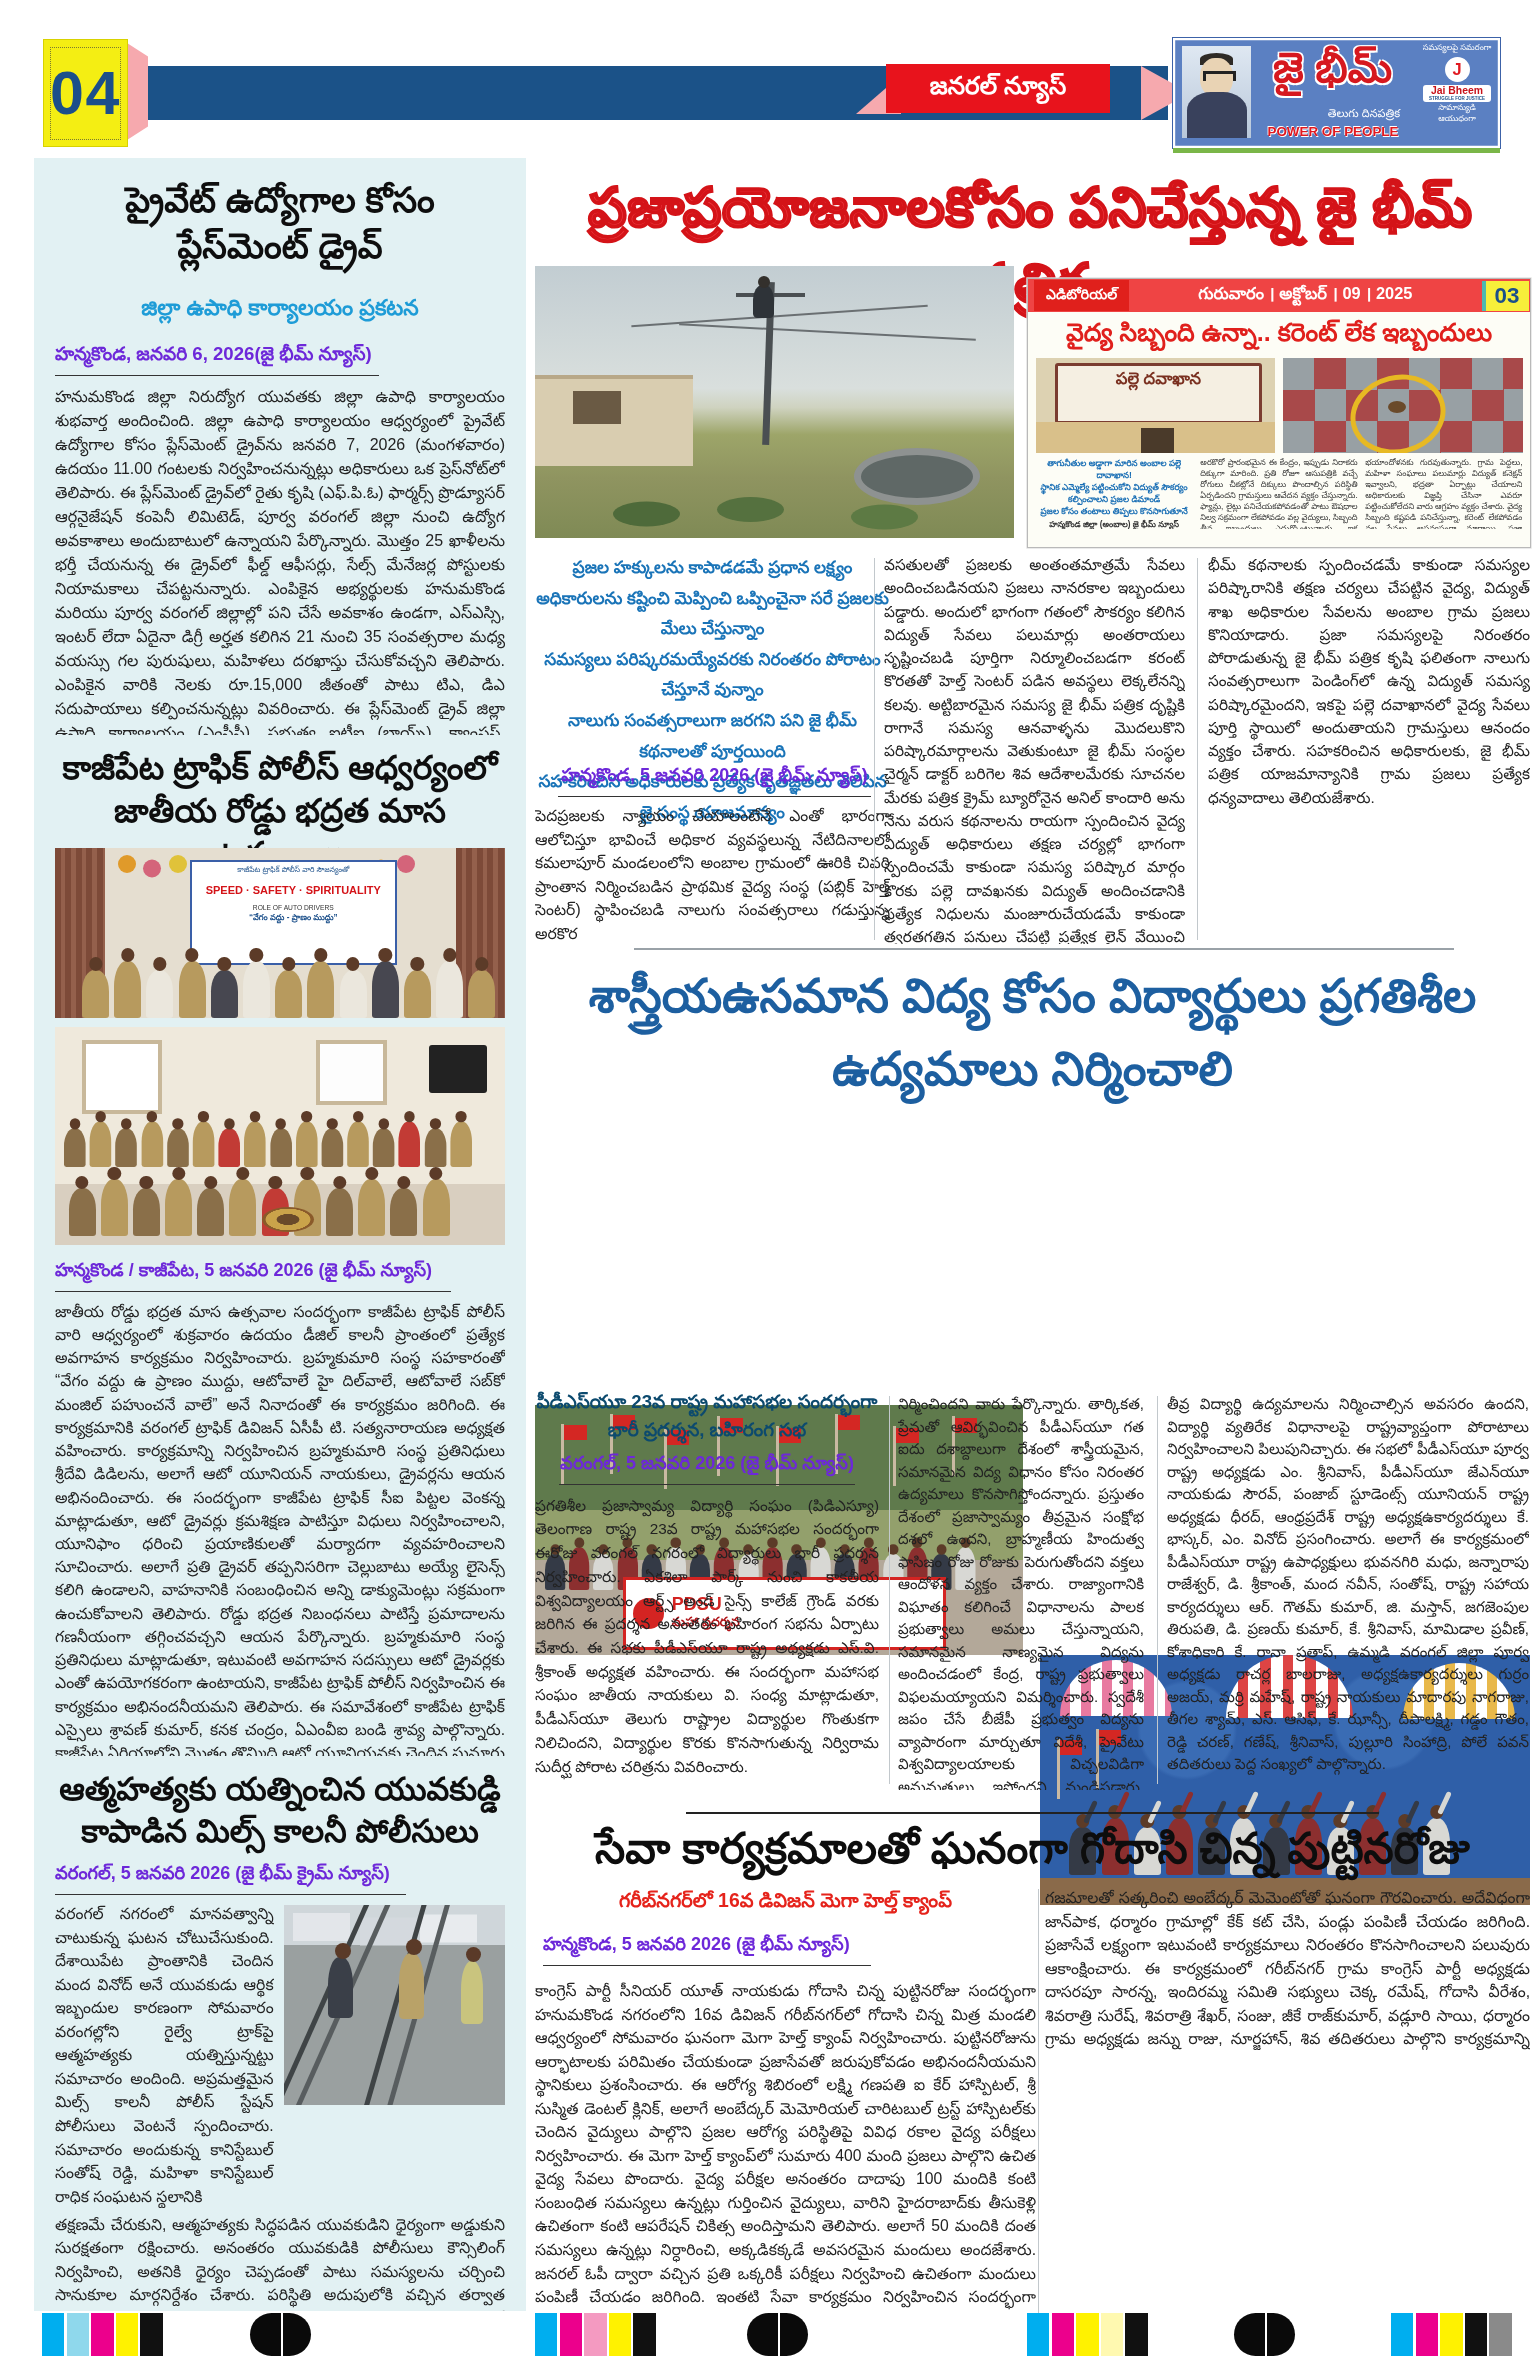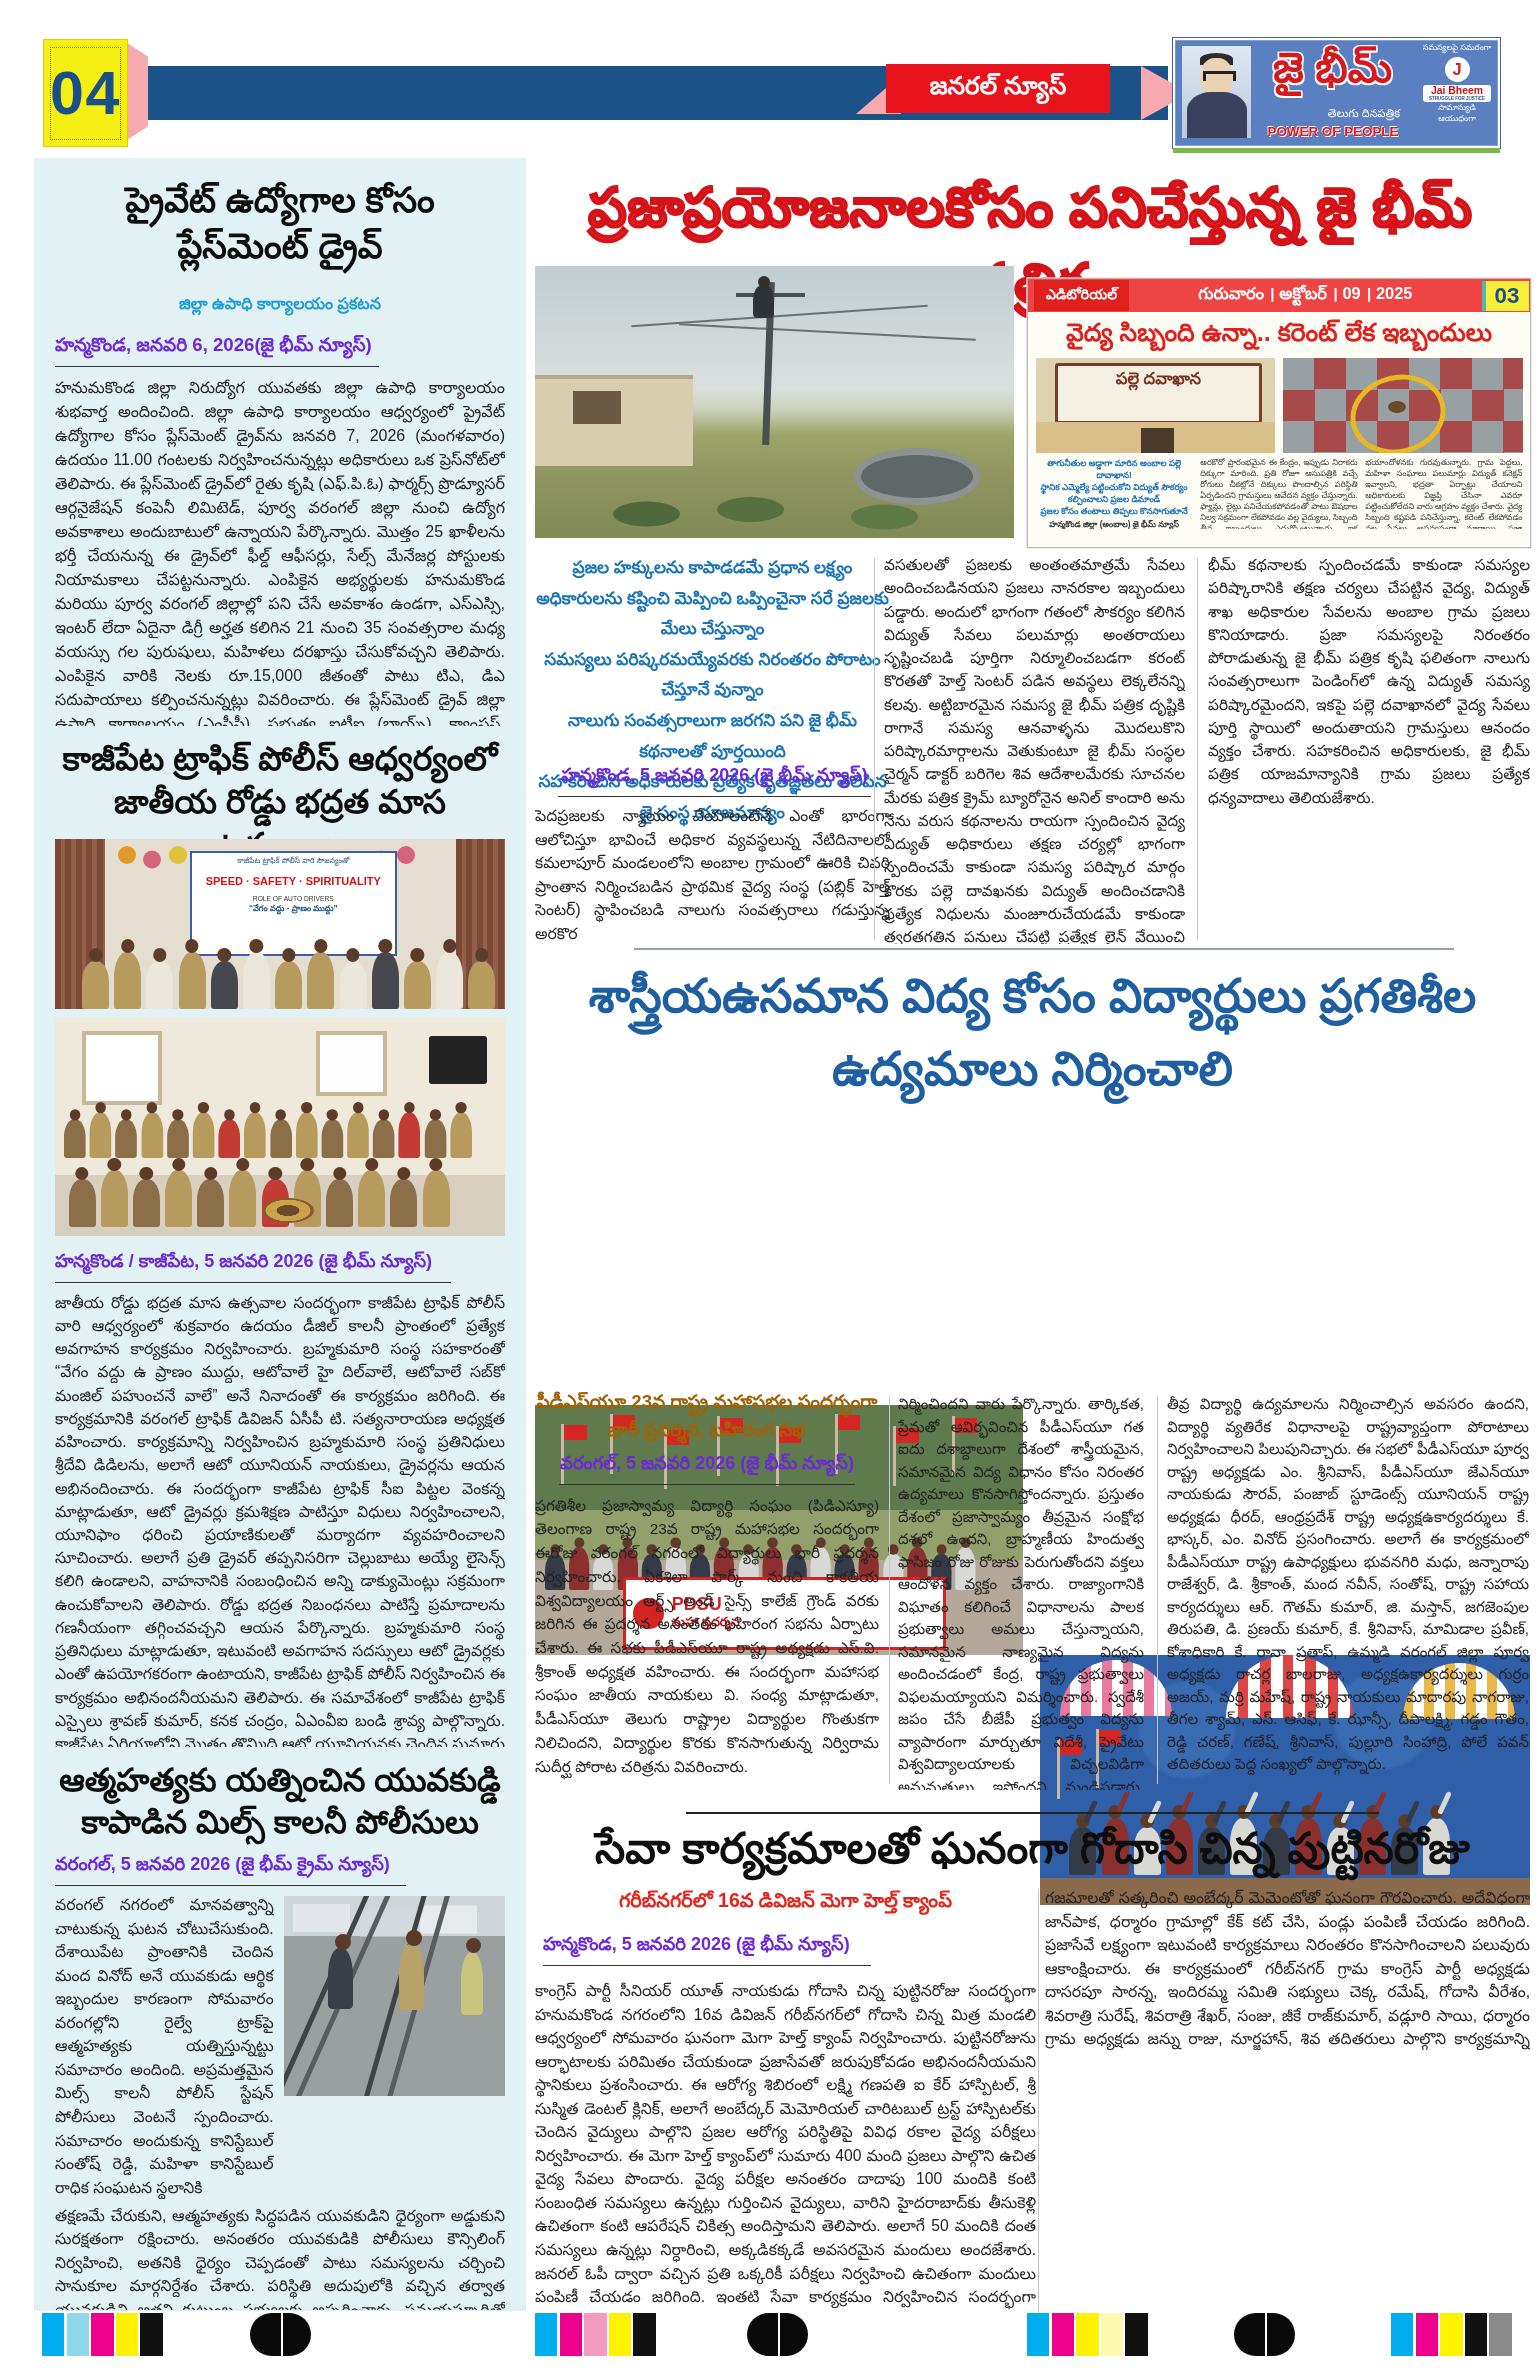--- a/index.html
+++ b/index.html
@@ -87,21 +87,21 @@
   .clip-headline{text-align:center;color:#e0201c;font-size:25px;font-weight:800;margin:6px 3px 4.5px;}
   .clip-photos{display:flex;gap:7.5px;padding:0 7.5px;}
   .clip-cols{display:flex;gap:7.5px;padding:4.5px 7.5px;font-size:8.2px;line-height:1.35;color:#333;text-align:justify;}
   .clip-cols > div{flex:1;overflow:hidden;height:72px;}
   .clip-sub{color:#1a6fb5;font-weight:700;text-align:center;font-size:8.6px;line-height:1.4;}
   .clip-dl{text-align:center;font-weight:700;font-size:8.2px;margin:2.2px 0;}
 
   
   .pdsu-headline{position:absolute;left:535px;top:960px;width:995px;text-align:center;
                  font-size:47px;font-weight:800;color:#1d5fa0;line-height:1.55;}
-  .pdsu-sub{color:#a16207;font-weight:700;text-align:center;font-size:18.6px;line-height:1.5;}
+  .pdsu-sub{color:#0c4a6e;font-weight:700;text-align:center;font-size:18.6px;line-height:1.5;}
 
   
   .bday-headline{position:absolute;left:535px;top:1824px;width:995px;text-align:center;
                  font-size:43px;font-weight:800;color:#0d0d0d;}
   .red-sub{color:#e5231b;font-weight:700;text-align:center;font-size:19.4px;}
 
   
   .csq{width:22.4px;height:43px;display:inline-block;margin-right:2.2px;vertical-align:top;}
   .regpill{position:absolute;top:2313px;width:61px;height:43px;background:#0a0a0a;border-radius:21.6px;}
   .regpill::after{content:"";position:absolute;left:50%;top:0;width:2.2px;height:100%;background:#fff;}
@@ -148,21 +148,21 @@
       <div class="tv-chip"><span>Jai Bheem</span><small>STRUGGLE FOR JUSTICE</small></div>
       <div>సామాన్యుడి ఆయుధంగా</div>
     </div>
     <div class="logo-green"></div>
   </div>
 
   <div class="left-panel">
 
     <div class="lp-art">
       <div class="hl-black" style="font-size:35px;height:112px;margin:19.4px 3px 1.5px;">ప్రైవేట్ ఉద్యోగాల కోసం ప్లేస్‌మెంట్ డ్రైవ్</div>
-      <div class="sub-blue" style="font-size:16px;margin:6px 0 16.4px;">జిల్లా ఉపాధి కార్యాలయం ప్రకటన</div>
+      <div class="sub-blue" style="font-size:22px;margin:6px 0 16.4px;">జిల్లా ఉపాధి కార్యాలయం ప్రకటన</div>
       <div class="dateline" style="font-size:18.6px;width:72%;">హన్మకొండ, జనవరి 6, 2026(జై భీమ్ న్యూస్)</div>
       <div class="bodytxt" style="font-size:16px;line-height:1.5;height:350px;margin-top:9px;">హనుమకొండ జిల్లా నిరుద్యోగ యువతకు జిల్లా ఉపాధి కార్యాలయం శుభవార్త అందించింది. జిల్లా ఉపాధి కార్యాలయం ఆధ్వర్యంలో ప్రైవేట్ ఉద్యోగాల కోసం ప్లేస్‌మెంట్ డ్రైవ్‌ను జనవరి 7, 2026 (మంగళవారం) ఉదయం 11.00 గంటలకు నిర్వహించనున్నట్లు అధికారులు ఒక ప్రెస్‌నోట్‌లో తెలిపారు. ఈ ప్లేస్‌మెంట్ డ్రైవ్‌లో రైతు కృషి (ఎఫ్.పి.ఓ) ఫార్మర్స్ ప్రొడ్యూసర్ ఆర్గనైజేషన్ కంపెనీ లిమిటెడ్, పూర్వ వరంగల్ జిల్లా నుంచి ఉద్యోగ అవకాశాలు అందుబాటులో ఉన్నాయని పేర్కొన్నారు. మొత్తం 25 ఖాళీలను భర్తీ చేయనున్న ఈ డ్రైవ్‌లో ఫీల్డ్ ఆఫీసర్లు, సేల్స్ మేనేజర్ల పోస్టులకు నియామకాలు చేపట్టనున్నారు. ఎంపికైన అభ్యర్థులకు హనుమకొండ మరియు పూర్వ వరంగల్ జిల్లాల్లో పని చేసే అవకాశం ఉండగా, ఎస్ఎస్సి, ఇంటర్ లేదా ఏదైనా డిగ్రీ అర్హత కలిగిన 21 నుంచి 35 సంవత్సరాల మధ్య వయస్సు గల పురుషులు, మహిళలు దరఖాస్తు చేసుకోవచ్చని తెలిపారు. ఎంపికైన వారికి నెలకు రూ.15,000 జీతంతో పాటు టిఎ, డిఎ సదుపాయాలు కల్పించనున్నట్లు వివరించారు. ఈ ప్లేస్‌మెంట్ డ్రైవ్ జిల్లా ఉపాధి కార్యాలయం (ఎంసీసీ), ప్రభుత్వ ఐటీఐ (బాయ్స్), క్యాంపస్, ములుగు రోడ్, వరంగల్‌లో నిర్వహించనుండగా, అర్హత గల నిరుద్యోగ యువత అవసరమైన విద్యార్హత సర్టిఫికెట్లతో హాజరై ఈ అవకాశాన్ని సద్వినియోగం చేసుకోవాలని అధికారులు కోరారు. మరిన్ని వివరాల కోసం 78933 94393 మొబైల్ నంబర్‌ను సంప్రదించవచ్చని తెలిపారు.</div>
     </div>
 
     <div class="lp-art">
       <div class="hl-black" style="font-size:33px;height:91px;margin:12px 1.5px 10.4px;">కాజీపేట ట్రాఫిక్ పోలీస్ ఆధ్వర్యంలో జాతీయ రోడ్డు భద్రత మాస ఉత్సవాలు</div>
 
       <div class="ph" style="width:450px;height:170px;background:#e5ded0;">
         <div class="abs" style="left:0;top:0;width:11%;height:100%;background:repeating-linear-gradient(90deg,#7d4a38 0 6px,#94604c 6px 10.4px);"></div>
         <div class="abs" style="right:0;top:0;width:11%;height:100%;background:repeating-linear-gradient(90deg,#7d4a38 0 6px,#94604c 6px 10.4px);"></div>

